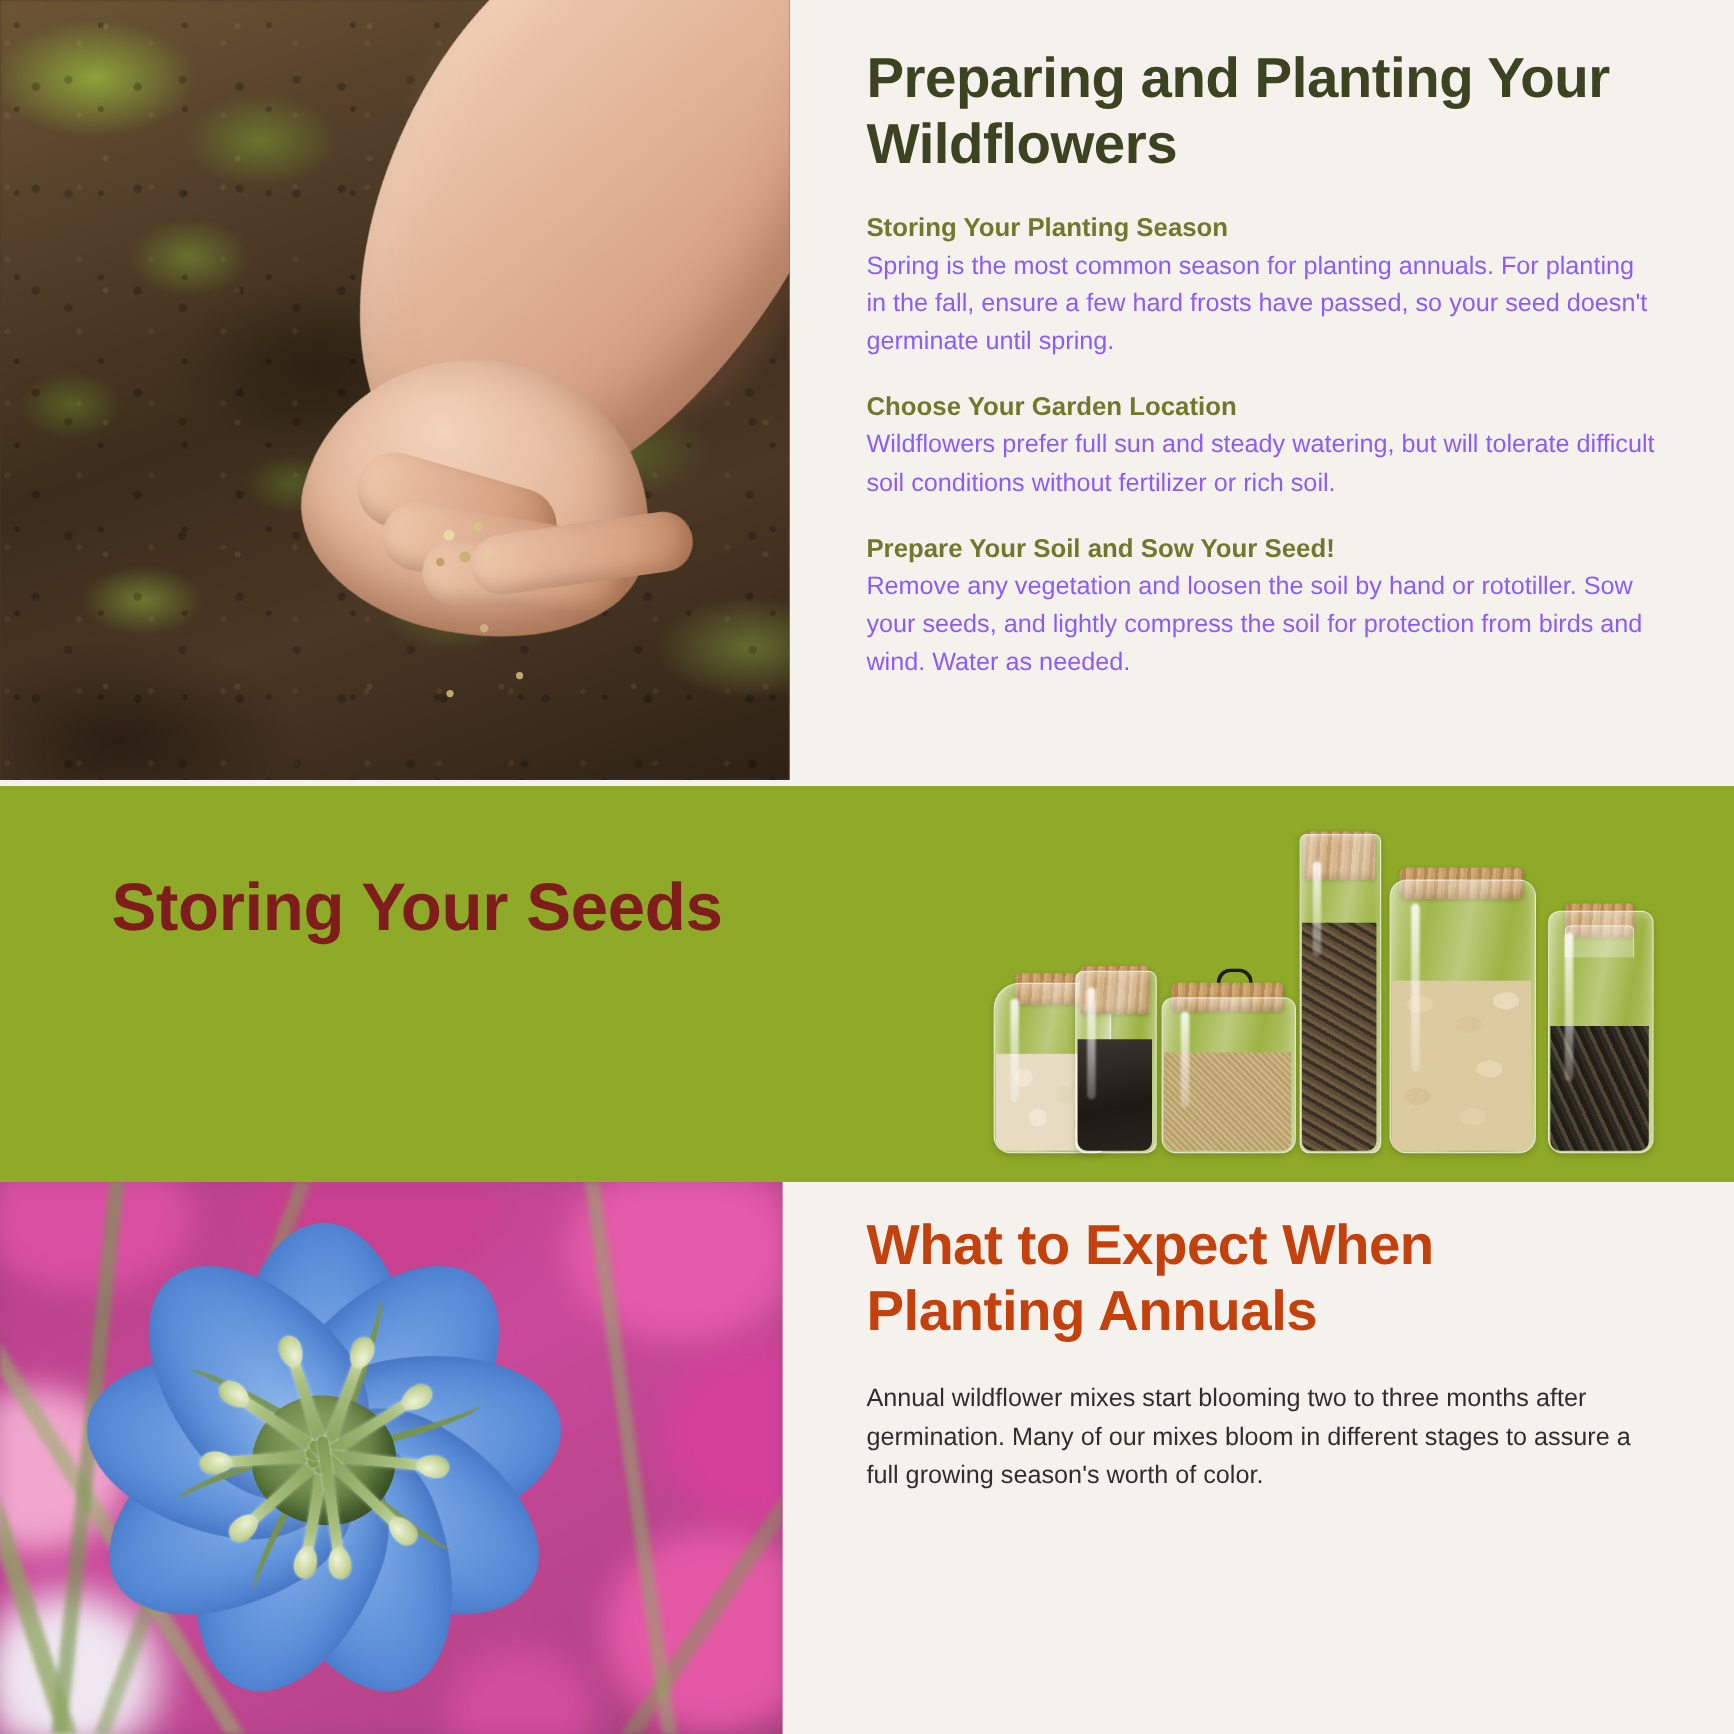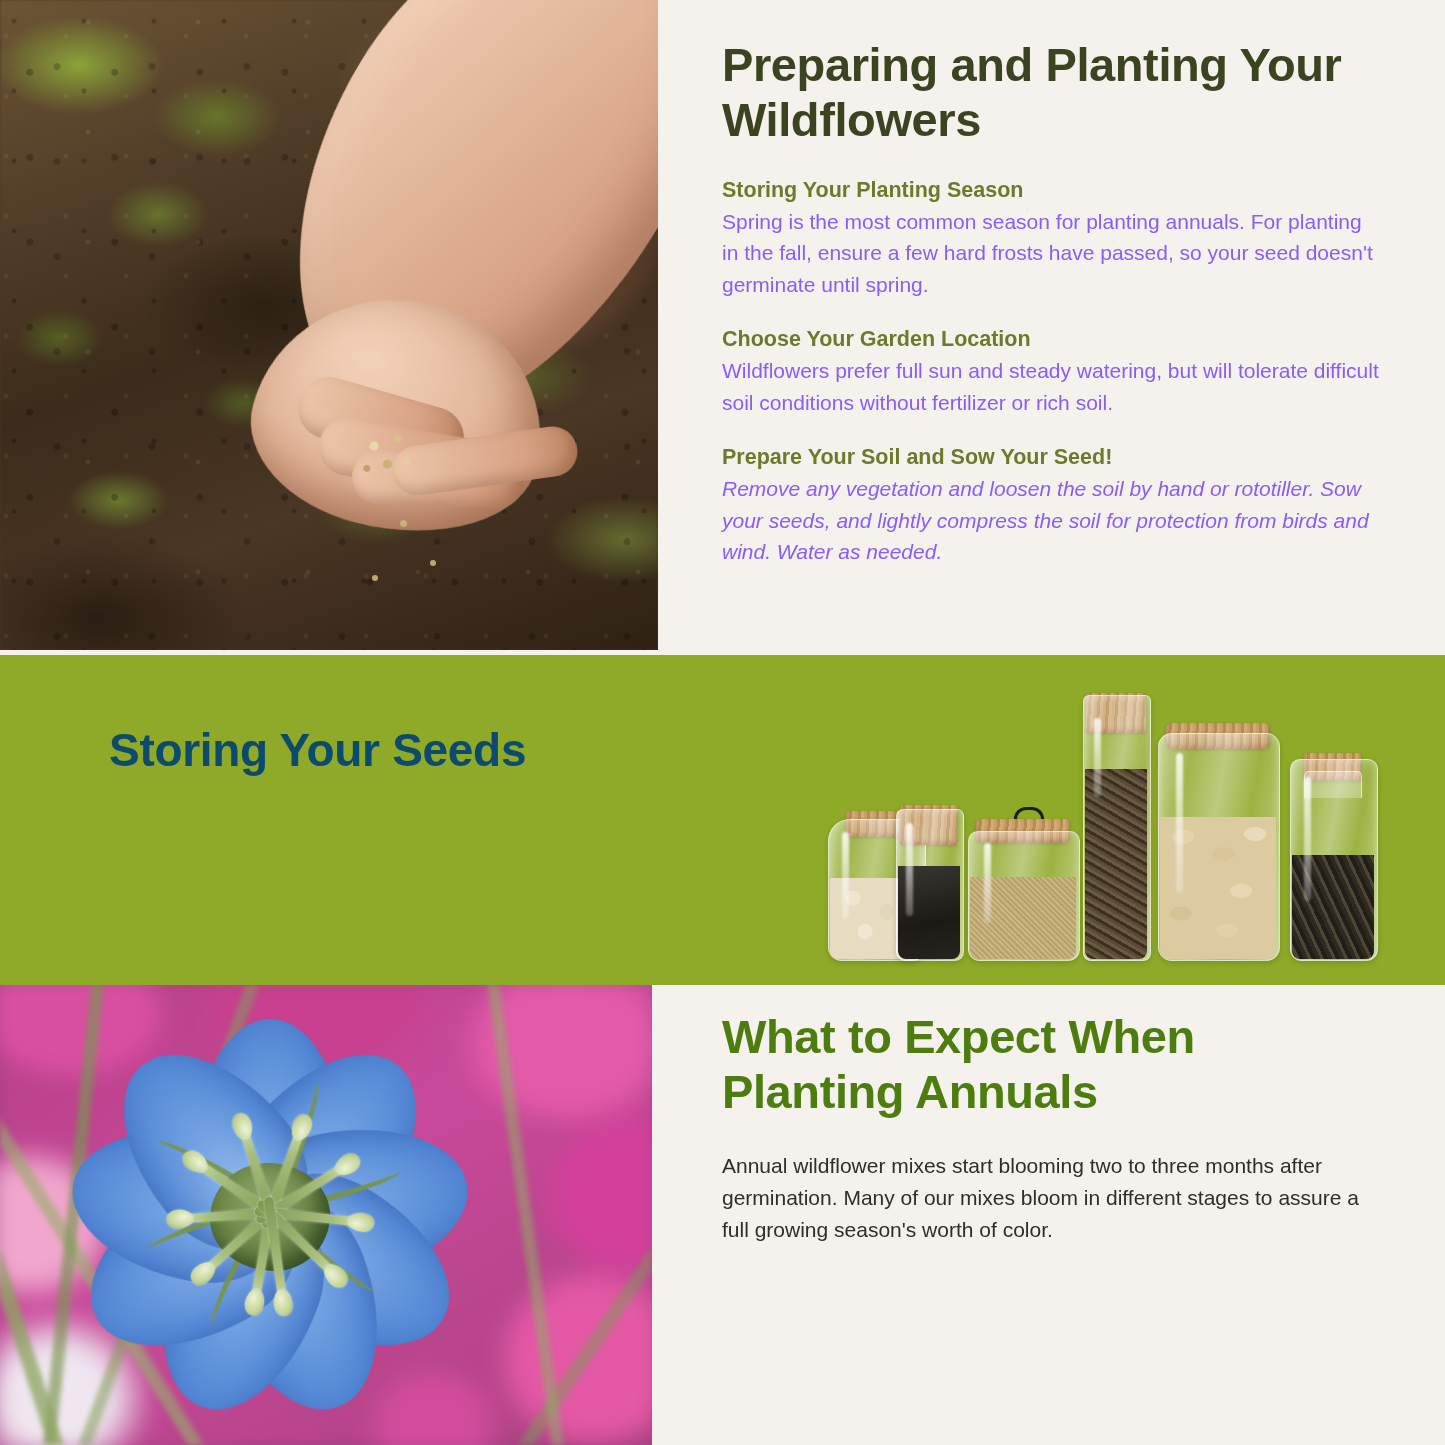--- a/index.html
+++ b/index.html
@@ -97,30 +97,30 @@
   .h1{
     font-size:47px;line-height:1.17;font-weight:bold;color:#3B4320;
     letter-spacing:-.4px;margin:0 0 30px 0;
   }
   .sub{
     font-size:21.5px;font-weight:bold;color:#6E7A2B;margin:0 0 3px 0;letter-spacing:0;
   }
   .body{
     font-size:21px;line-height:1.50;color:#8b5cf6;margin:0 0 27px 0;
   }
-  .body.last{margin-bottom:0;font-style:italic;}
+  .body.last{margin-bottom:0;}
 
   
   .sec2{
     position:absolute;left:0;top:655px;width:1445px;height:330px;
     background:#8FA929;overflow:hidden;
   }
   .txt2{position:absolute;left:93px;top:68px;width:620px;}
   .h2{
-    font-size:46px;font-weight:bold;color:#0c4a6e;margin:0 0 34px 16px;letter-spacing:-.3px;
+    font-size:56px;font-weight:bold;color:#7f1d1d;margin:0 0 34px 0;letter-spacing:-.3px;
   }
   .body2{font-size:21px;line-height:1.52;color:#F4F2E6;margin:0;}
 
   .jars{position:absolute;left:828px;top:14px;width:560px;height:300px;}
   .jar{position:absolute;bottom:8px;}
   .glass{
     position:absolute;left:0;bottom:0;width:100%;height:100%;
     background:linear-gradient(100deg,rgba(255,255,255,.50) 0%,rgba(255,255,255,.16) 22%,
       rgba(255,255,255,.40) 44%,rgba(255,255,255,.12) 66%,rgba(255,255,255,.46) 100%);
     border:1.6px solid rgba(255,255,255,.62);
@@ -258,21 +258,21 @@
   .tendril{
     position:absolute;left:50%;top:50%;width:12px;height:150px;
     margin:-30px 0 0 -6px;transform-origin:50% 12%;
     border-left:6px solid rgba(120,148,72,.92);
     border-radius:60% 0 0 60%/40% 0 0 60%;
     filter:blur(.3px);
   }
 
   .txt3{position:absolute;left:722px;top:25px;width:660px;}
   .h3{
-    font-size:47px;line-height:1.17;font-weight:bold;color:#4d7c0f;
+    font-size:47px;line-height:1.17;font-weight:bold;color:#c2410c;
     letter-spacing:-.4px;margin:0 0 30px 0;
   }
   .body3{font-size:21px;line-height:1.52;color:#2E2E2C;margin:0;}
 </style>
 </head>
 <body>
 
 <div class="page">
 
   <div class="sec1">

